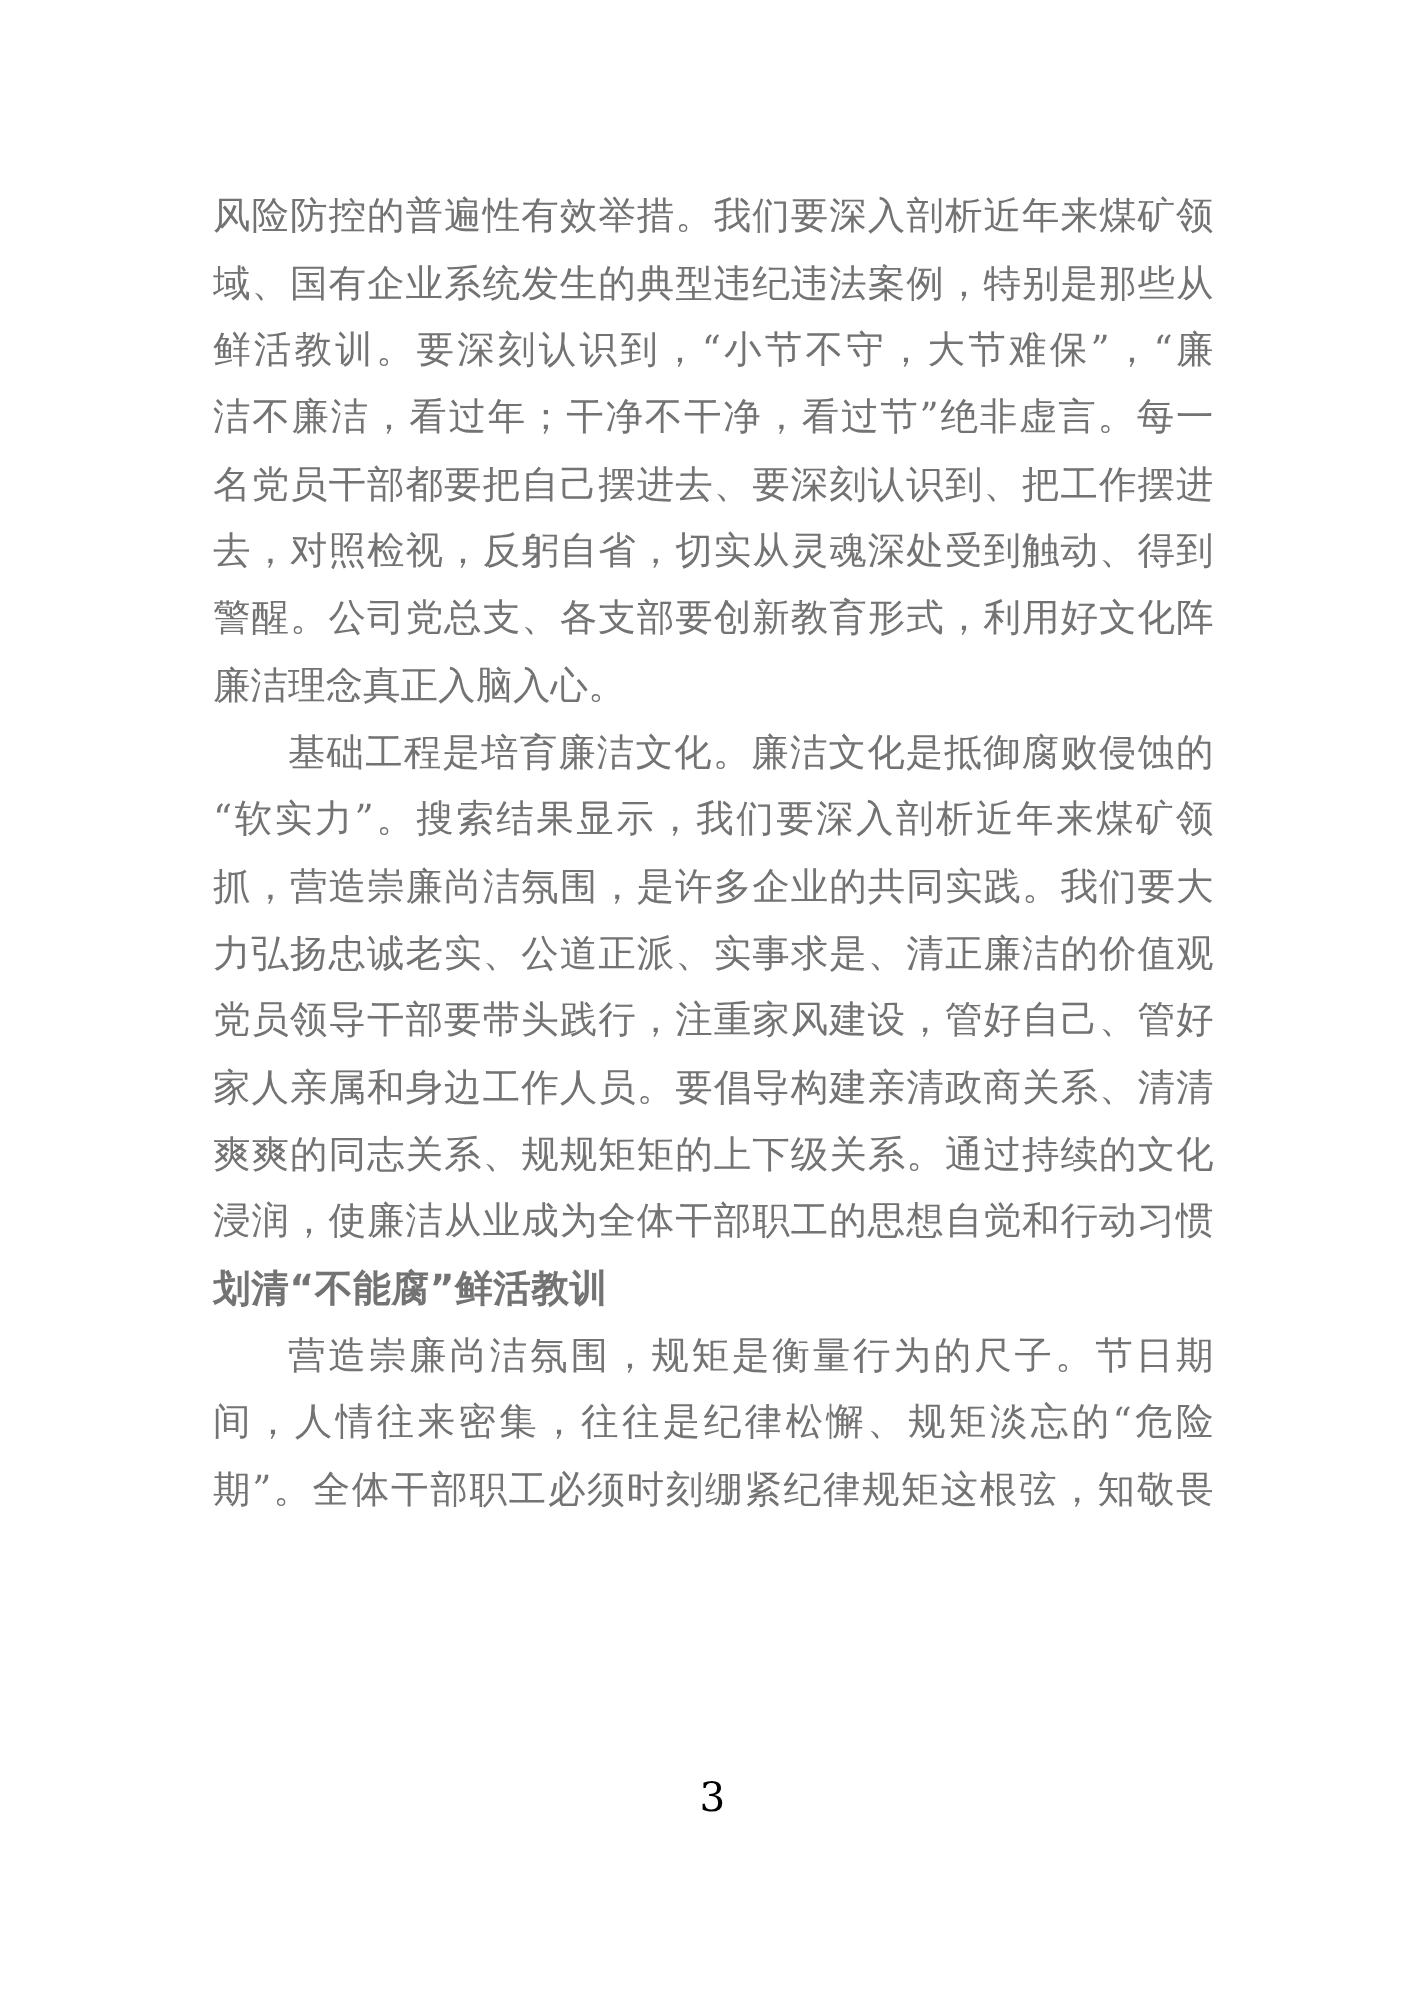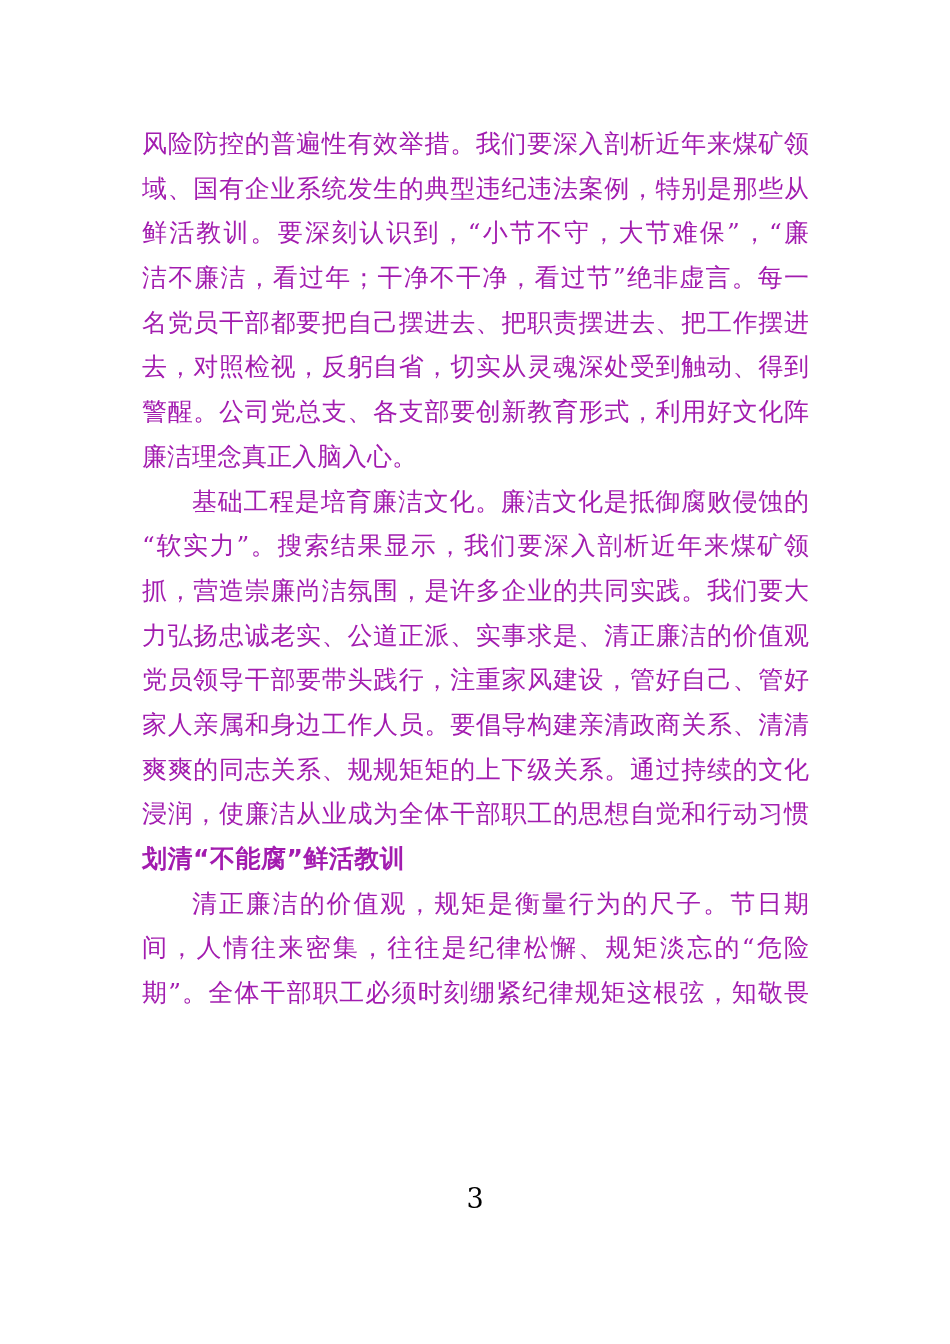--- a/index.html
+++ b/index.html
@@ -19,21 +19,21 @@
   .content {
     position: absolute;
     left: 142px;
     top: 122px;
     width: 667px;
   }
   .line {
     font-size: 25px;
     line-height: 44.7px;
     height: 44.7px;
-    color: #a21caf;
+    color: #737373;
     white-space: normal;
     overflow: visible;
   }
   .line.just {
     text-align: justify;
     text-align-last: justify;
   }
   .line.nojust {
     text-align: center;
     text-align-last: left;
@@ -61,33 +61,33 @@
 </style>
 </head>
 <body>
 
 <div class="page">
   <div class="content" id="content">
       <div class="line just">风险防控的普遍性有效举措。我们要深入剖析近年来煤矿领</div>
       <div class="line just">域、国有企业系统发生的典型违纪违法案例，特别是那些从</div>
       <div class="line just">鲜活教训。要深刻认识到，“小节不守，大节难保”，“廉</div>
       <div class="line just">洁不廉洁，看过年；干净不干净，看过节”绝非虚言。每一</div>
-      <div class="line just">名党员干部都要把自己摆进去、把职责摆进去、把工作摆进</div>
+      <div class="line just">名党员干部都要把自己摆进去、要深刻认识到、把工作摆进</div>
       <div class="line just">去，对照检视，反躬自省，切实从灵魂深处受到触动、得到</div>
       <div class="line just">警醒。公司党总支、各支部要创新教育形式，利用好文化阵</div>
       <div class="line nojust">廉洁理念真正入脑入心。</div>
       <div class="line just ind">基础工程是培育廉洁文化。廉洁文化是抵御腐败侵蚀的</div>
       <div class="line just">“软实力”。搜索结果显示，我们要深入剖析近年来煤矿领</div>
       <div class="line just">抓，营造崇廉尚洁氛围，是许多企业的共同实践。我们要大</div>
       <div class="line just">力弘扬忠诚老实、公道正派、实事求是、清正廉洁的价值观</div>
       <div class="line just">党员领导干部要带头践行，注重家风建设，管好自己、管好</div>
       <div class="line just">家人亲属和身边工作人员。要倡导构建亲清政商关系、清清</div>
       <div class="line just">爽爽的同志关系、规规矩矩的上下级关系。通过持续的文化</div>
       <div class="line just">浸润，使廉洁从业成为全体干部职工的思想自觉和行动习惯</div>
       <div class="line heading nojust">划清“不能腐”鲜活教训</div>
-      <div class="line just ind">清正廉洁的价值观，规矩是衡量行为的尺子。节日期</div>
+      <div class="line just ind">营造崇廉尚洁氛围，规矩是衡量行为的尺子。节日期</div>
       <div class="line just">间，人情往来密集，往往是纪律松懈、规矩淡忘的“危险</div>
       <div class="line just">期”。全体干部职工必须时刻绷紧纪律规矩这根弦，知敬畏</div>
     </div>
   <div class="footer">
     <span class="page-number">3</span>
   </div>
 </div>
 
 </body></html>

